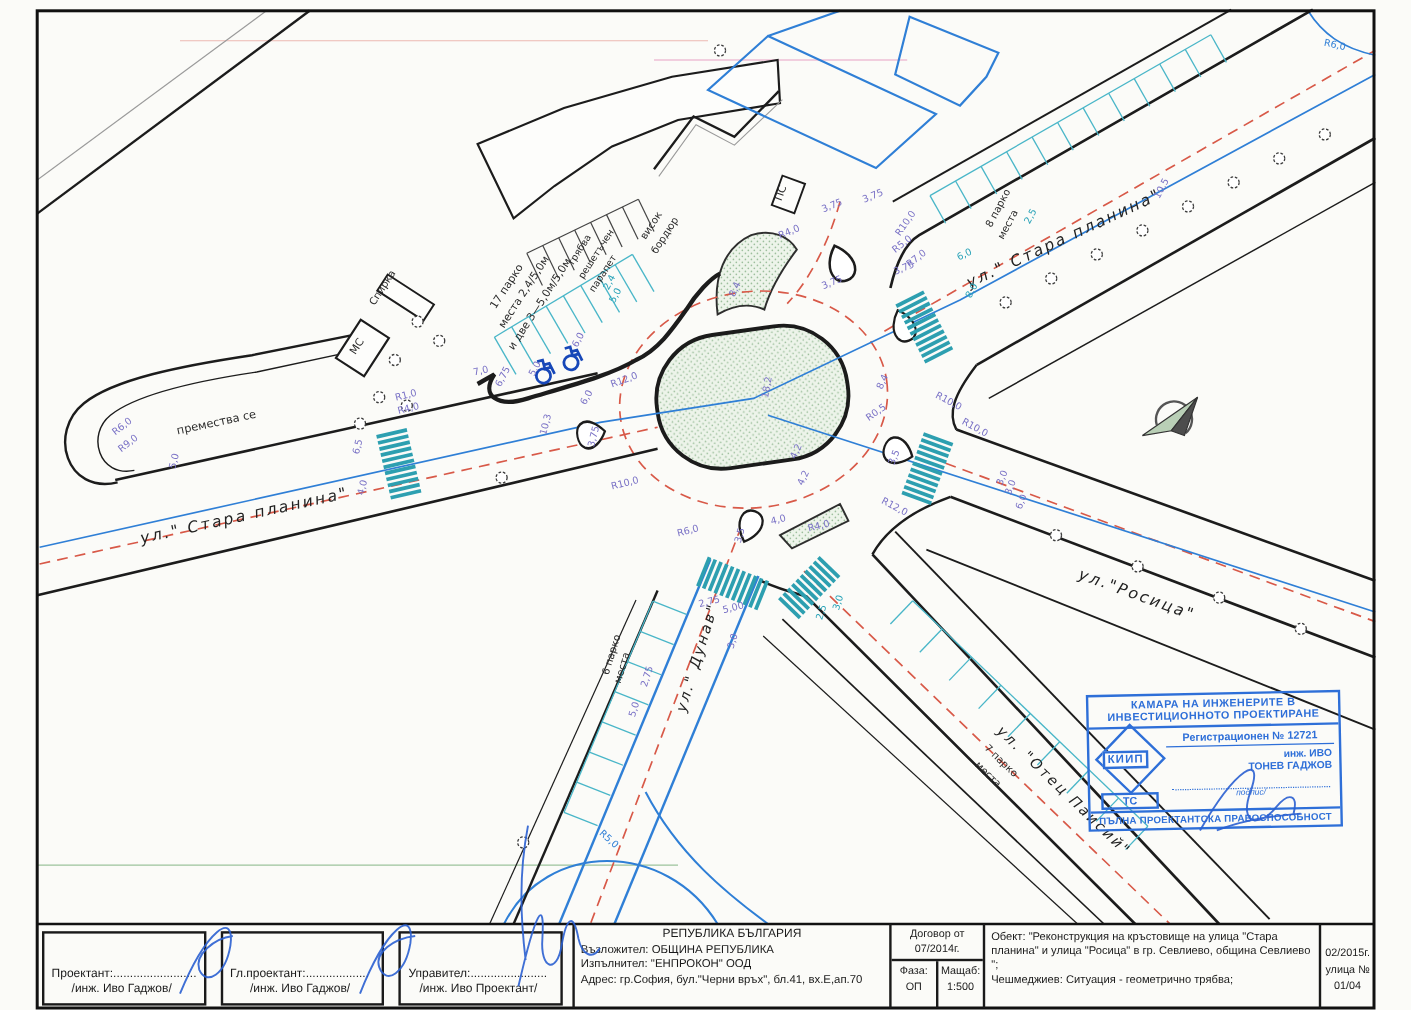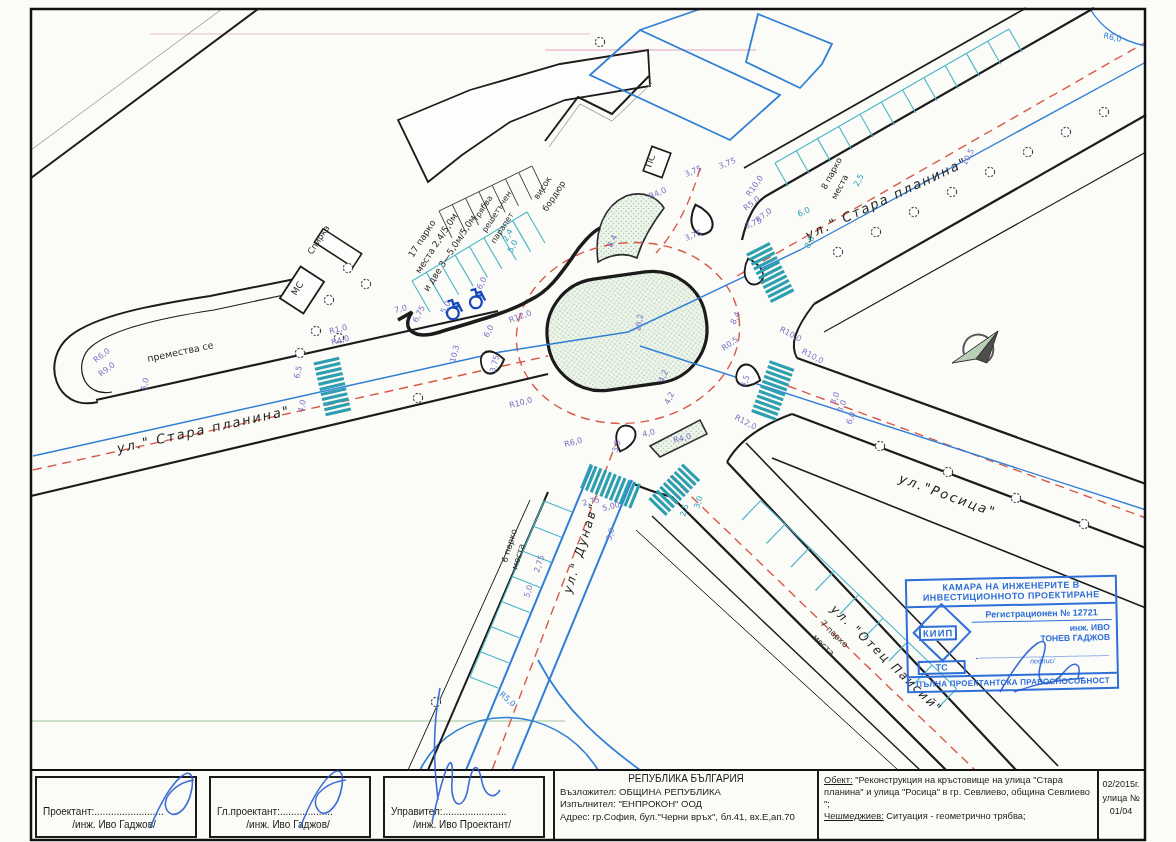--- a/index.html
+++ b/index.html
@@ -24,22 +24,22 @@
   .tb-table{flex:1;display:flex;border-left:2px solid #1a1a1a;}
   .tb-cell{border-right:2px solid #1a1a1a;}
   .c4{width:252px;padding:2px 5px;line-height:1.35;font-size:9.5px;}
   .c4 .country{text-align:center;font-size:10px;}
   .c5{width:76px;display:flex;flex-direction:column;font-size:9px;text-align:center;}
   .c5 .contract{border-bottom:2px solid #1a1a1a;padding:3px 0;line-height:1.3;}
   .c5 .fs{flex:1;display:flex;}
   .c5 .fs>div{flex:1;padding-top:2px;line-height:1.4;}
   .c5 .fs>div:first-child{border-right:2px solid #1a1a1a;}
   .c6{width:268px;padding:4px 5px;font-size:9.3px;line-height:1.3;}
-  .c6 .lbl{text-decoration:underline;}
-  .c7{width:44px;border-right:none;text-align:center;font-size:9px;padding-top:8px;line-height:1.5;}
+  .c6 .lbl{}
+  .c7{width:44px;border-right:none;text-align:center;font-size:9px;padding-top:18px;line-height:1.5;}
 
   
   .stamp{position:absolute;left:906px;top:577px;width:208px;color:#2e6fd8;
          border:2.5px solid #2e6fd8;transform:rotate(-1.2deg);background:rgba(255,255,255,0);
          font-family:"Liberation Sans",sans-serif;}
   .stamp .hdr{font-size:9px;font-weight:bold;text-align:center;line-height:1.15;
               border-bottom:2px solid #2e6fd8;padding:2px 1px;letter-spacing:.4px;}
   .stamp .bd{display:flex;padding:3px 4px 1px;}
   .lcol{width:60px;position:relative;height:64px;}
   .diamond{position:absolute;left:9px;top:1px;width:38px;height:38px;border:2px solid #2e6fd8;
@@ -431,20 +431,36 @@
       <div class="who">Управител:.......................</div>
       <div class="name">/инж. Иво Проектант/</div>
     </div>
     <div class="tb-table">
       <div class="tb-cell c4">
         <div class="country">РЕПУБЛИКА БЪЛГАРИЯ</div>
         <div>Възложител: ОБЩИНА РЕПУБЛИКА</div>
         <div>Изпълнител: "ЕНПРОКОН" ООД</div>
         <div>Адрес: гр.София, бул."Черни връх", бл.41, вх.Е,ап.70</div>
       </div>
+      <div class="tb-cell c5">
+        <div class="contract">
+          <div>Договор от</div>
+          <div>07/2014г.</div>
+        </div>
+        <div class="fs">
+          <div>
+            <div>Фаза:</div>
+            <div>ОП</div>
+          </div>
+          <div>
+            <div>Мащаб:</div>
+            <div>1:500</div>
+          </div>
+        </div>
+      </div>
       <div class="tb-cell c6">
         <div><span class="lbl">Обект:</span><span> "Реконструкция на кръстовище на улица "Стара планина" и улица "Росица" в гр. Севлиево, община Севлиево ";</span></div>
         <div><span class="lbl">Чешмеджиев:</span><span> Ситуация - геометрично трябва;</span></div>
       </div>
       <div class="tb-cell c7">
         <div>02/2015г.</div>
         <div>улица №</div>
         <div>01/04</div>
       </div>
     </div>

